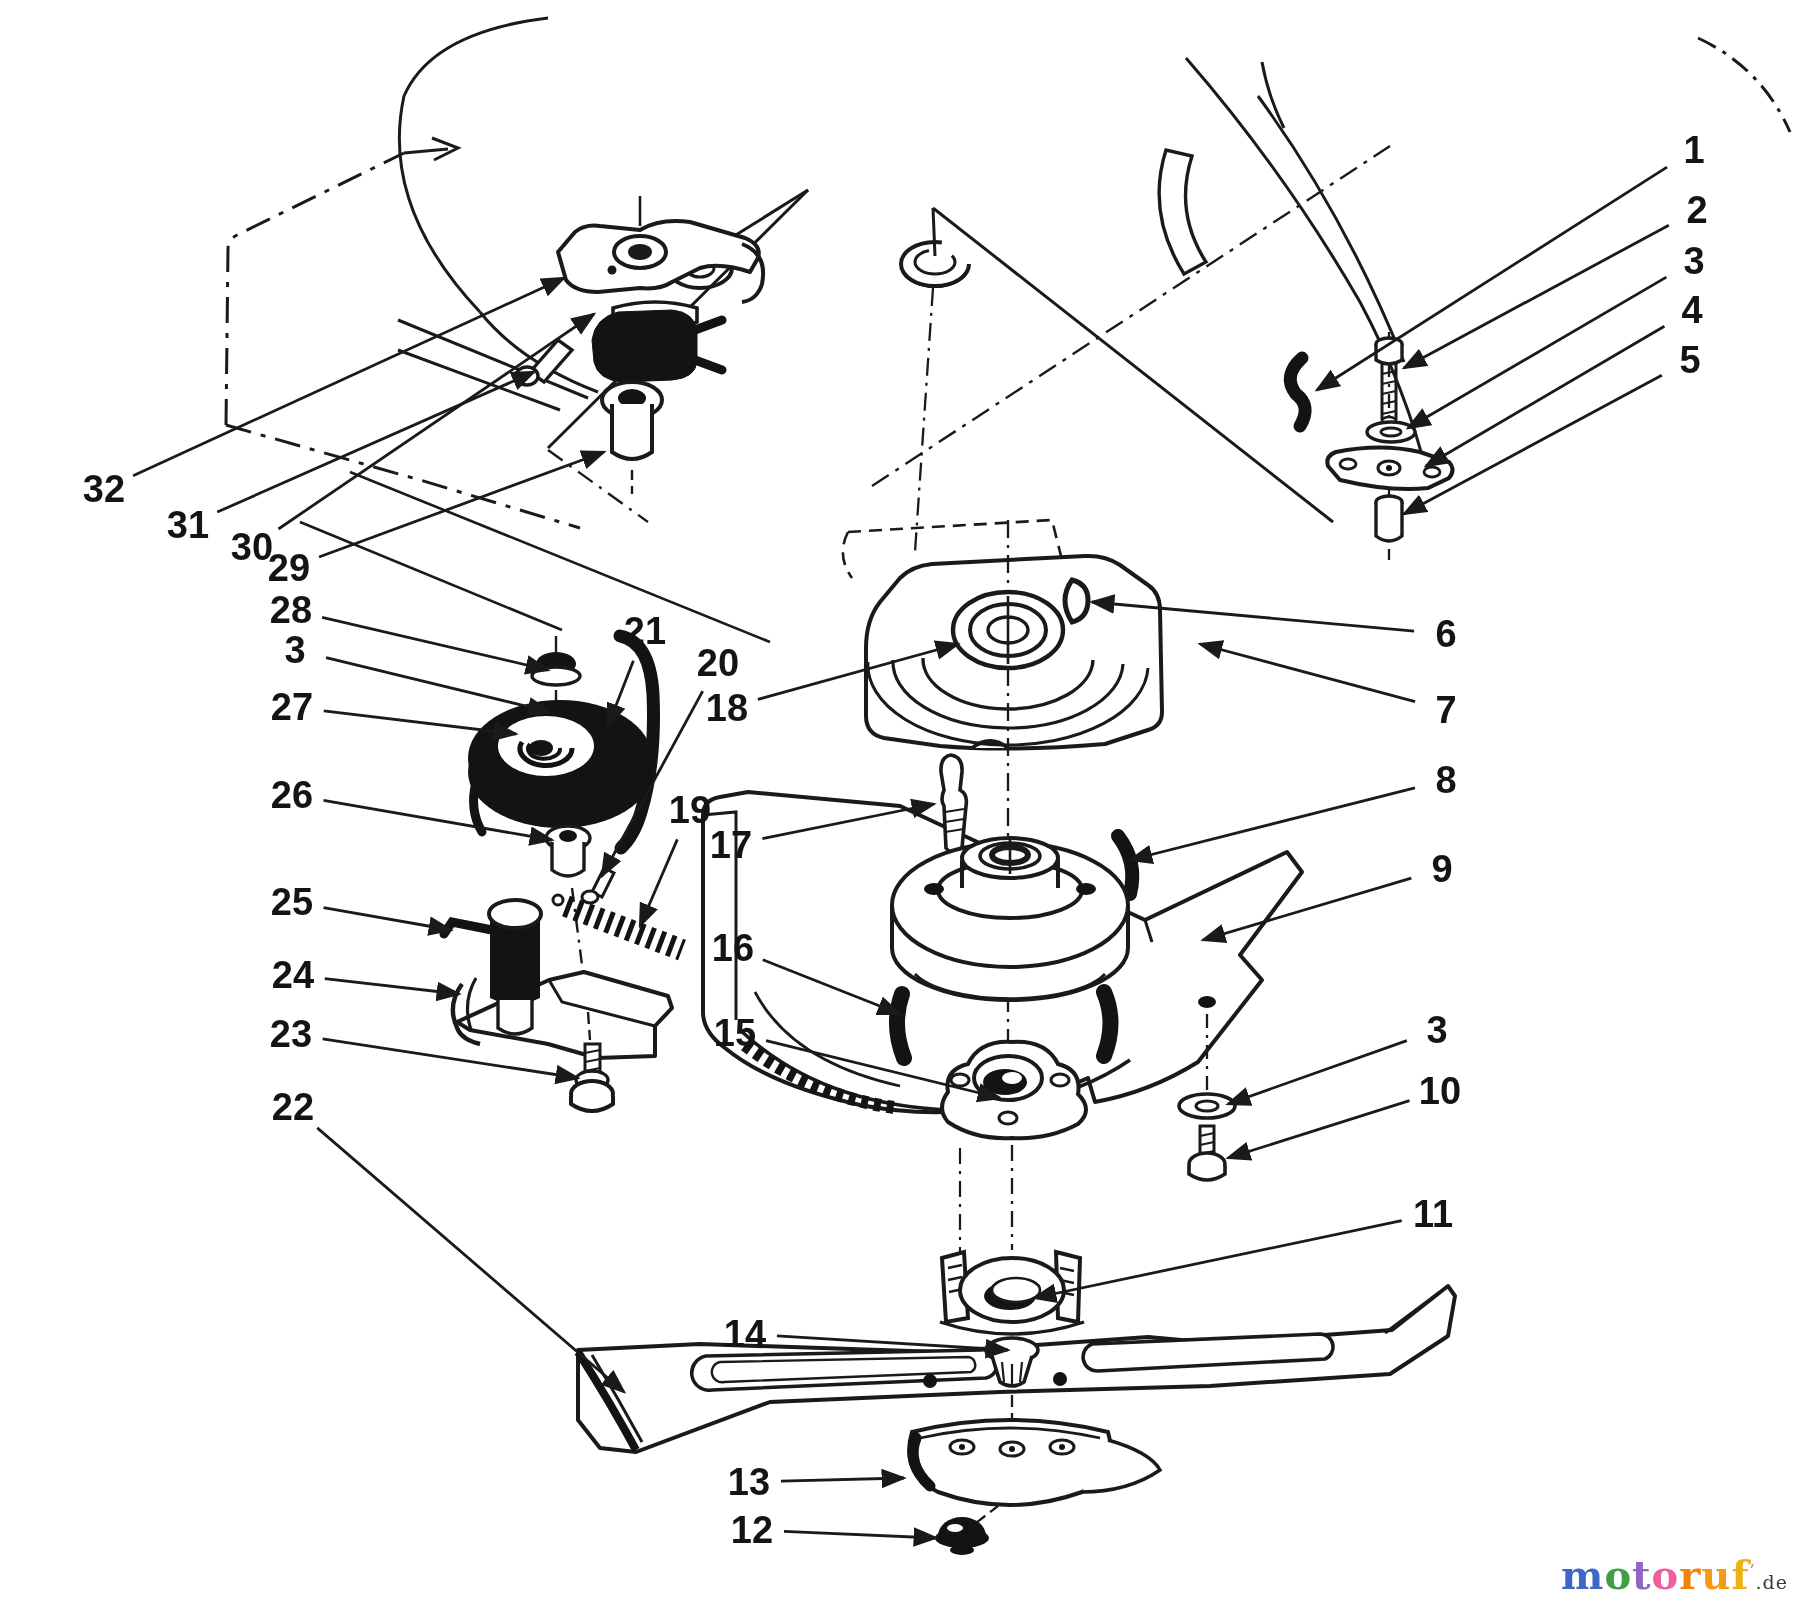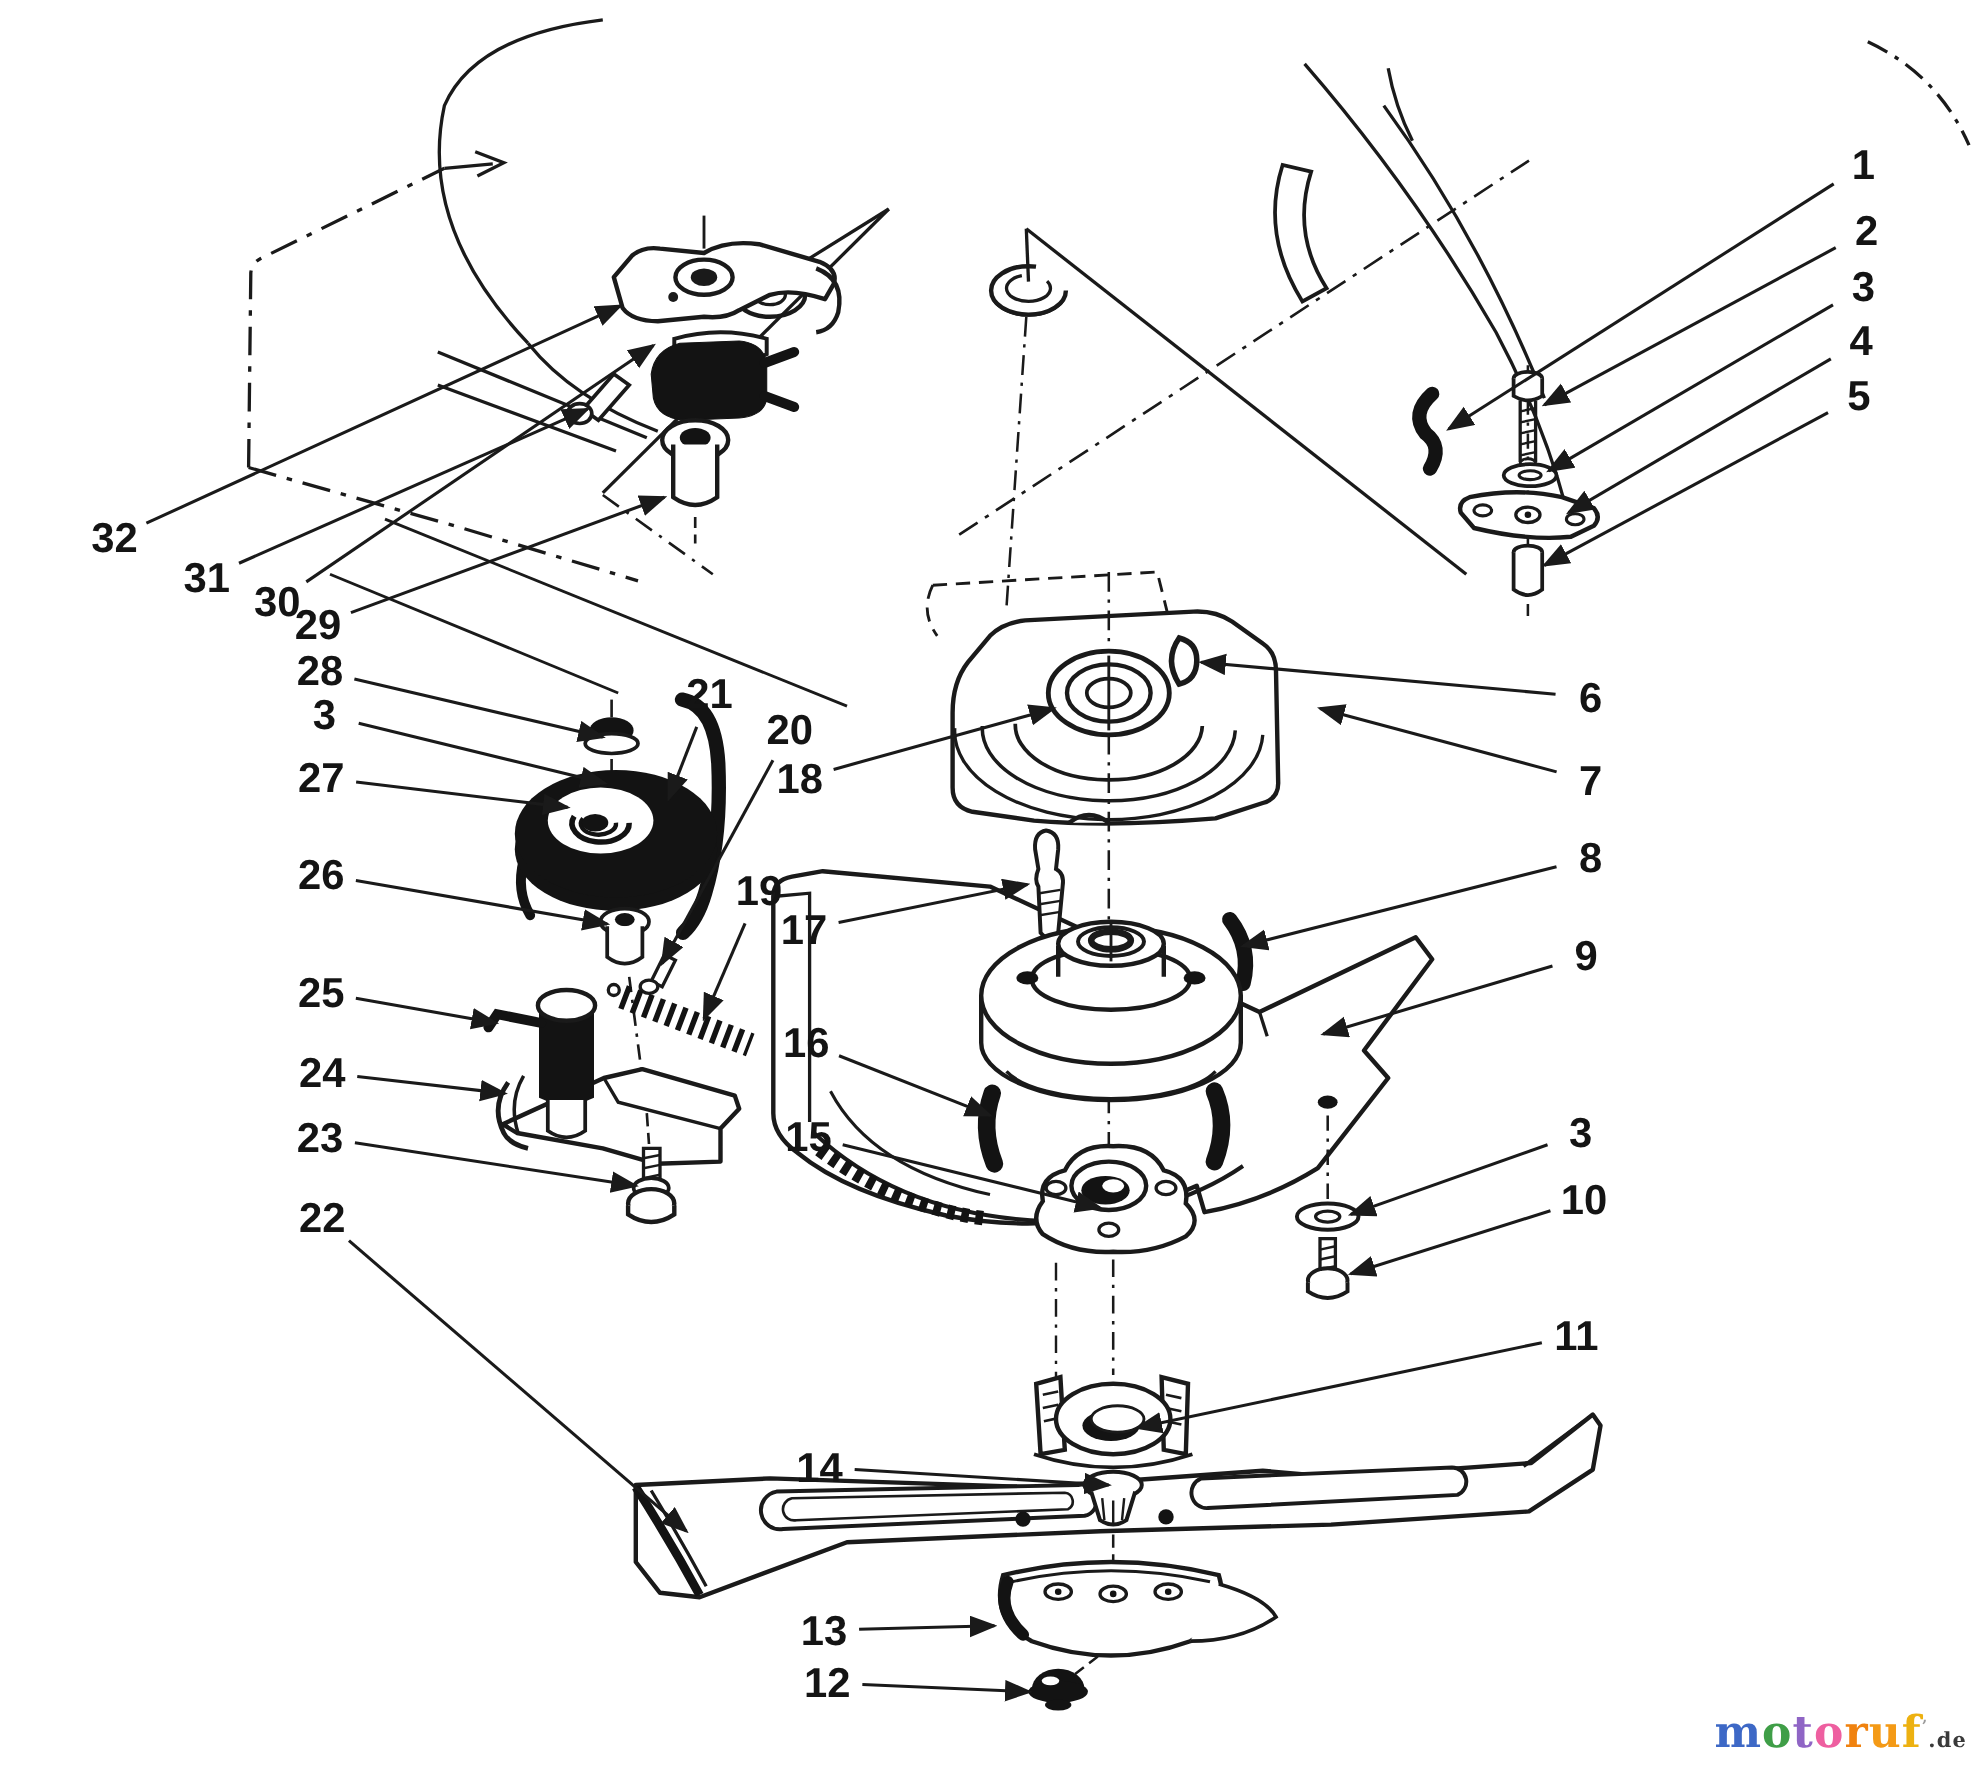--- a/index.html
+++ b/index.html
@@ -2,21 +2,21 @@
 <html><head>
 <meta charset="utf-8">
 <style>
   html,body{margin:0;padding:0;background:#ffffff;}
   #stage{position:relative;width:1800px;height:1606px;background:#ffffff;overflow:hidden;
          font-family:"Liberation Sans",sans-serif;}
   svg{position:absolute;left:0;top:0;}
   .lbl{font-family:"Liberation Sans",sans-serif;font-weight:700;font-size:38px;fill:#141414;}
   .watermark{position:absolute;right:12px;bottom:8px;font-family:"DejaVu Serif",serif;
              font-weight:700;font-size:40px;letter-spacing:1px;user-select:none;}
-  .watermark .de{font-size:19px;font-weight:700;vertical-align:baseline;}
+  .watermark .de{font-size:19px;font-weight:400;vertical-align:baseline;}
   .watermark .tm{font-size:14px;color:#9a9a9a;vertical-align:super;}
 </style>
 </head>
 <body>
 
 <div id="stage">
 <svg id="diagram" width="1800" height="1606" viewBox="0 0 1800 1606">
   <defs>
     <marker id="arr" markerWidth="9" markerHeight="8" refX="8" refY="3.5" orient="auto">
       <path d="M0,0 L9,3.5 L0,7 Z" fill="#1a1a1a"></path>

